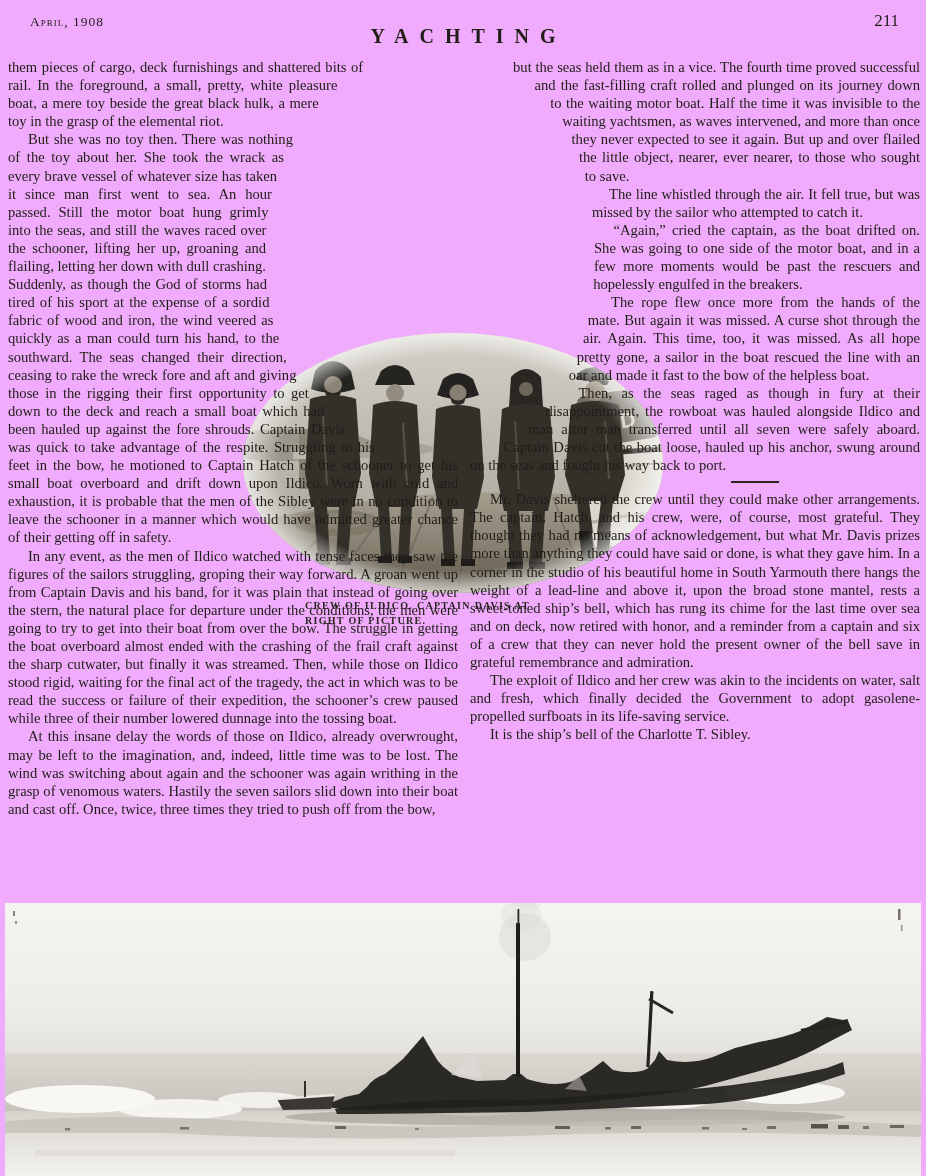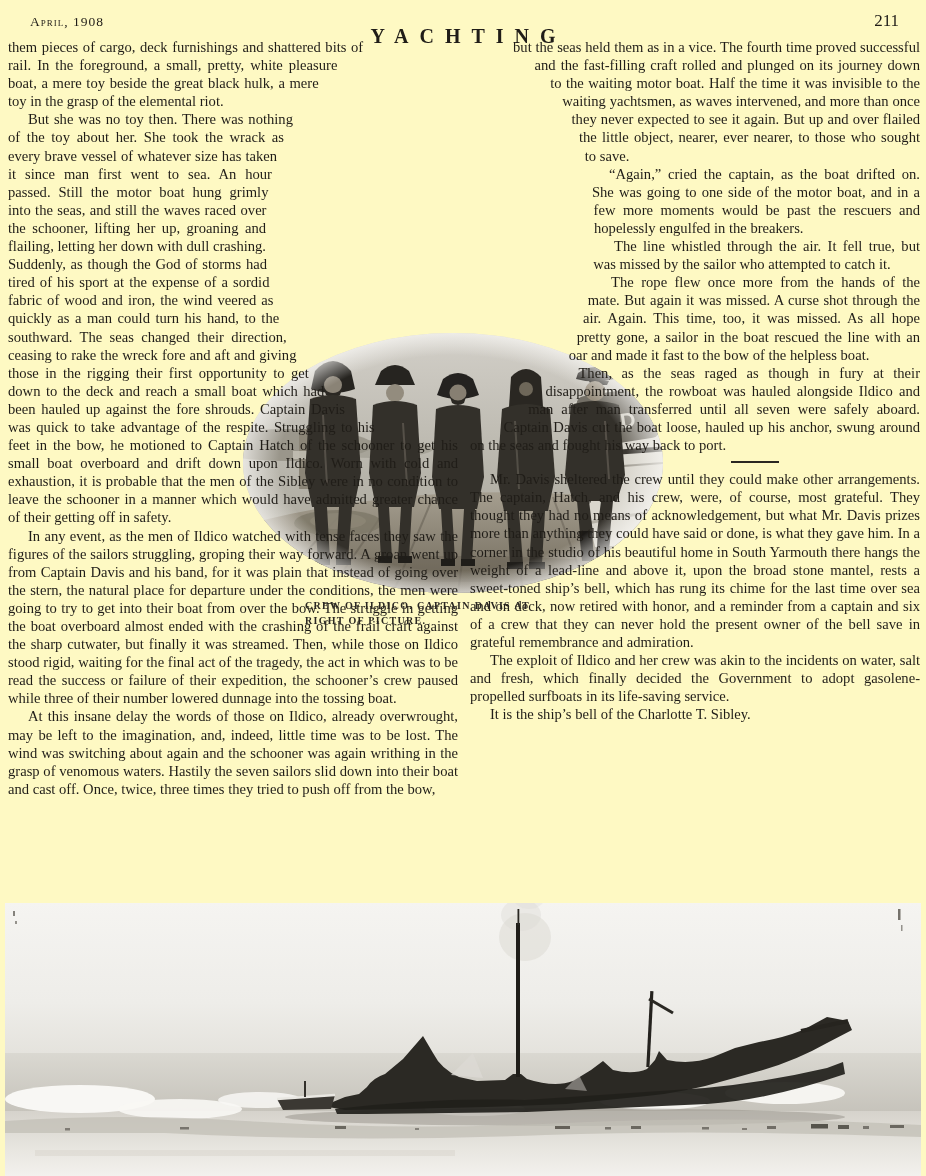--- a/index.html
+++ b/index.html
@@ -1,31 +1,31 @@
 <!DOCTYPE html>
 <html><head>
 <meta charset="utf-8">
 <style>
   html,body{margin:0;padding:0;background:#e8e6e0;}
-  .page{position:relative;width:926px;height:1176px;background:#fef9c3;overflow:hidden;
+  .page{position:relative;width:926px;height:1176px;background:#f0abfc;overflow:hidden;
         font-family:"Liberation Serif","DejaVu Serif",serif;color:#201d18;}
   
   .hdr{position:absolute;top:8px;left:8px;width:910px;height:28px;}
   .issue{position:absolute;left:22px;top:6px;font-size:13.5px;letter-spacing:1px;font-variant:small-caps;}
   .mag-title{position:absolute;left:0;right:0;top:1px;margin:16px;text-align:center;font-size:20px;
              font-weight:bold;letter-spacing:11px;text-indent:11px;}
   .pageno{position:absolute;right:19px;top:3px;font-size:17px;}
   
   .crew-photo{position:absolute;left:243px;top:333px;width:420px;height:260px;}
   .caption{position:absolute;left:305px;top:598px;width:300px;text-align:left;
            font-size:10px;font-weight:bold;letter-spacing:1.3px;line-height:15px;color:#2a2722;}
   .wreck-photo{position:absolute;left:5px;top:903px;width:916px;height:273px;background:#fbfaf7;}
   
   .columns{position:absolute;top:38px;left:8px;width:912px;height:868px;display:flex;gap:12px;}
-  .col{width:450px;overflow:hidden;text-align:justify;font-size:14.6px;line-height:18.1px;}
+  .col{width:450px;overflow:hidden;text-align:justify;font-size:14.6px;line-height:18.1px;margin-top:20px;}
   .col p{margin:0;text-indent:20px;hyphens:none;}
   .col p.cont{text-indent:0;}
   .wrap-left{float:right;width:215px;height:390px;margin-top:228px;
              shape-outside:ellipse(175px 196px at 202px 196px);shape-margin:4px;}
   .wrap-right{float:left;width:215px;height:390px;margin-top:228px;
               shape-outside:ellipse(145px 196px at -25px 196px);shape-margin:4px;}
   .rule{width:48px;height:0;border-top:2px solid #2a2722;margin:7px 0 7px 58%;}
 </style>
 </head>
 <body>
@@ -145,22 +145,22 @@
     <div class="col">
       <div class="wrap-left"></div>
       <p class="cont">them pieces of cargo, deck furnishings and shattered bits of rail. In the foreground, a small, pretty, white pleasure boat, a mere toy beside the great black hulk, a mere toy in the grasp of the elemental riot.</p>
       <p>But she was no toy then. There was nothing of the toy about her. She took the wrack as every brave vessel of whatever size has taken it since man first went to sea. An hour passed. Still the motor boat hung grimly into the seas, and still the waves raced over the schooner, lifting her up, groaning and flailing, letting her down with dull crashing. Suddenly, as though the God of storms had tired of his sport at the expense of a sordid fabric of wood and iron, the wind veered as quickly as a man could turn his hand, to the southward. The seas changed their direction, ceasing to rake the wreck fore and aft and giving those in the rigging their first opportunity to get down to the deck and reach a small boat which had been hauled up against the fore shrouds. Captain Davis was quick to take advantage of the respite. Struggling to his feet in the bow, he motioned to Captain Hatch of the schooner to get his small boat overboard and drift down upon Ildico. Worn with cold and exhaustion, it is probable that the men of the Sibley were in no condition to leave the schooner in a manner which would have admitted greater chance of their getting off in safety.</p>
       <p>In any event, as the men of Ildico watched with tense faces they saw the figures of the sailors struggling, groping their way forward. A groan went up from Captain Davis and his band, for it was plain that instead of going over the stern, the natural place for departure under the conditions, the men were going to try to get into their boat from over the bow. The struggle in getting the boat overboard almost ended with the crashing of the frail craft against the sharp cutwater, but finally it was streamed. Then, while those on Ildico stood rigid, waiting for the final act of the tragedy, the act in which was to be read the success or failure of their expedition, the schooner’s crew paused while three of their number lowered dunnage into the tossing boat.</p>
       <p>At this insane delay the words of those on Ildico, already overwrought, may be left to the imagination, and, indeed, little time was to be lost. The wind was switching about again and the schooner was again writhing in the grasp of venomous waters. Hastily the seven sailors slid down into their boat and cast off. Once, twice, three times they tried to push off from the bow,</p>
     </div>
     <div class="col">
       <div class="wrap-right"></div>
       <p class="cont">but the seas held them as in a vice. The fourth time proved successful and the fast-filling craft rolled and plunged on its journey down to the waiting motor boat. Half the time it was invisible to the waiting yachtsmen, as waves intervened, and more than once they never expected to see it again. But up and over flailed the little object, nearer, ever nearer, to those who sought to save.</p>
+      <p>The line whistled through the air. It fell true, but was missed by the sailor who attempted to catch it.</p>
       <p>“Again,” cried the captain, as the boat drifted on. She was going to one side of the motor boat, and in a few more moments would be past the rescuers and hopelessly engulfed in the breakers.</p>
-      <p>The line whistled through the air. It fell true, but was missed by the sailor who attempted to catch it.</p>
       <p>The rope flew once more from the hands of the mate. But again it was missed. A curse shot through the air. Again. This time, too, it was missed. As all hope pretty gone, a sailor in the boat rescued the line with an oar and made it fast to the bow of the helpless boat.</p>
       <p>Then, as the seas raged as though in fury at their disappointment, the rowboat was hauled alongside Ildico and man after man transferred until all seven were safely aboard. Captain Davis cut the boat loose, hauled up his anchor, swung around on the seas and fought his way back to port.</p>
       <div class="rule"></div>
       <p>Mr. Davis sheltered the crew until they could make other arrangements. The captain, Hatch, and his crew, were, of course, most grateful. They thought they had no means of acknowledgement, but what Mr. Davis prizes more than anything they could have said or done, is what they gave him. In a corner in the studio of his beautiful home in South Yarmouth there hangs the weight of a lead-line and above it, upon the broad stone mantel, rests a sweet-toned ship’s bell, which has rung its chime for the last time over sea and on deck, now retired with honor, and a reminder from a captain and six of a crew that they can never hold the present owner of the bell save in grateful remembrance and admiration.</p>
       <p>The exploit of Ildico and her crew was akin to the incidents on water, salt and fresh, which finally decided the Government to adopt gasolene-propelled surfboats in its life-saving service.</p>
       <p>It is the ship’s bell of the Charlotte T. Sibley.</p>
     </div>
   </section>
 
   <div class="caption">

